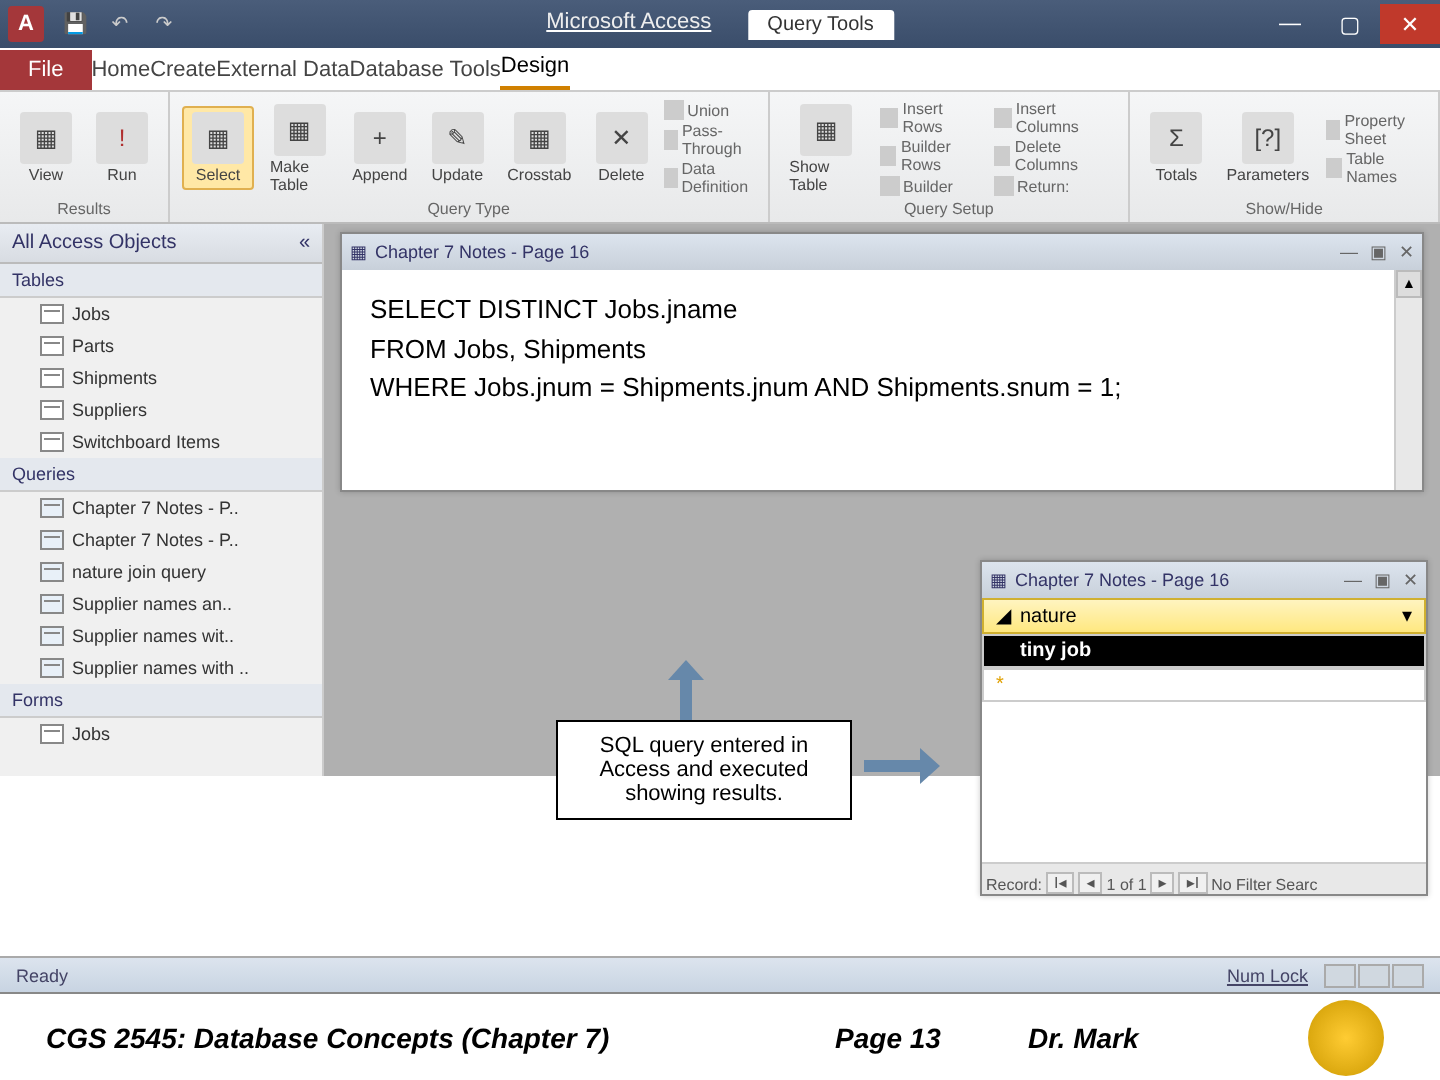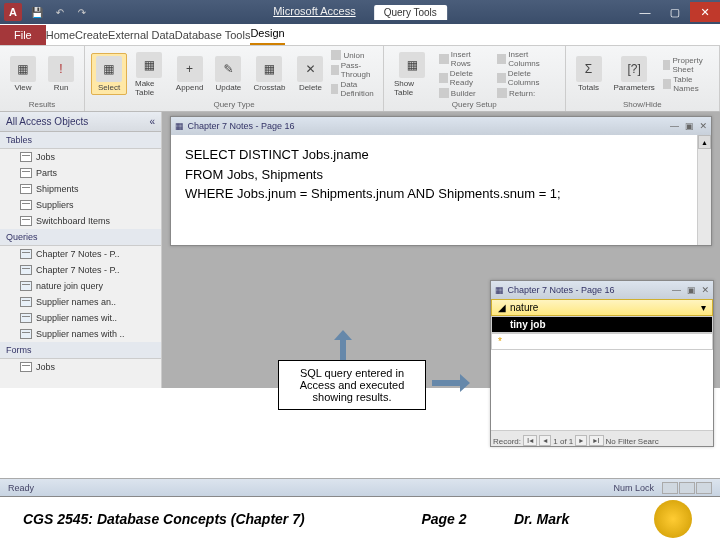--- a/index.html
+++ b/index.html
@@ -65,21 +65,21 @@
 .result-grid { font-size: 10px; }
 .result-hdr { background: linear-gradient(to bottom, #fff4c0, #ffe880); border: 1px solid #d0b030; padding: 2px 6px; display: flex; align-items: center; }
 .result-hdr .colname { flex: 1; }
 .result-row { border: 1px solid #ccc; padding: 2px 6px; display: flex; }
 .result-row.sel { background: #000; color: #fff; font-weight: bold; }
 .empty-rows { height: 80px; }
 .record-nav { height: 16px; background: #e8e8e8; border-top: 1px solid #ccc; display: flex; align-items: flex-end; font-size: 8px; color: #555; padding: 0 2px; gap: 2px; }
 .rn-btn { padding: 0 3px; border: 1px solid #bbb; background: #f0f0f0; }
 
 .statusbar { position: absolute; bottom: 44px; left: 0; right: 0; height: 18px; background: linear-gradient(to bottom, #dce4ee, #c8d4e2); border-top: 1px solid #aaa; display: flex; align-items: center; justify-content: space-between; padding: 0 8px; font-size: 9px; color: #446; }
-.status-right { display: flex; gap: 8px; align-items: center; }
+.status-right { display: flex; gap: 8px; align-items: center; text-decoration: underline; }
 .view-btns { display: flex; gap: 1px; }
 .view-btn { width: 16px; height: 12px; background: #d0d8e0; border: 1px solid #aaa; }
 
 .footer { position: absolute; bottom: 0; left: 0; right: 0; height: 44px; background: #fff; border-top: 1px solid #888; display: flex; align-items: center; padding: 0 8px; font-family: Georgia, 'Times New Roman', serif; font-style: italic; font-weight: bold; font-size: 14px; }
 .footer-left { flex: 1; margin-left: 15px; }
 .footer-mid { width: 140px; text-align: center; }
 .footer-right { width: 140px; }
 .ucf-logo { width: 38px; height: 38px; background: radial-gradient(circle, #ffcc33, #cc9900); border-radius: 50%; margin-left: auto; margin-right: 20px; position: relative; }
 </style>
 </head>
@@ -175,21 +175,21 @@
           <div class="ricon lg">▦</div>
           <span>Show Table</span>
         </div>
       <div class="mini-rows">
         <div class="mini-row">
             <div class="mini-icon"></div>
             <span>Insert Rows</span>
           </div>
         <div class="mini-row">
             <div class="mini-icon"></div>
-            <span>Delete Ready</span>
+            <span>Builder Rows</span>
           </div>
         <div class="mini-row">
             <div class="mini-icon"></div>
             <span>Builder</span>
           </div>
       </div>
       <div class="mini-rows">
         <div class="mini-row">
             <div class="mini-icon"></div>
             <span>Insert Columns</span>
@@ -371,16 +371,16 @@
     <div class="view-btns">
       <div class="view-btn"></div>
       <div class="view-btn"></div>
       <div class="view-btn"></div>
     </div>
   </div>
 </div>
 
 <div class="footer">
   <div class="footer-left">CGS 2545: Database Concepts  (Chapter 7)</div>
-  <div class="footer-mid">Page 2</div>
+  <div class="footer-mid">Page 13</div>
   <div class="footer-right">Dr. Mark</div>
   <div class="ucf-logo"></div>
 </div>
 
 </body></html>

